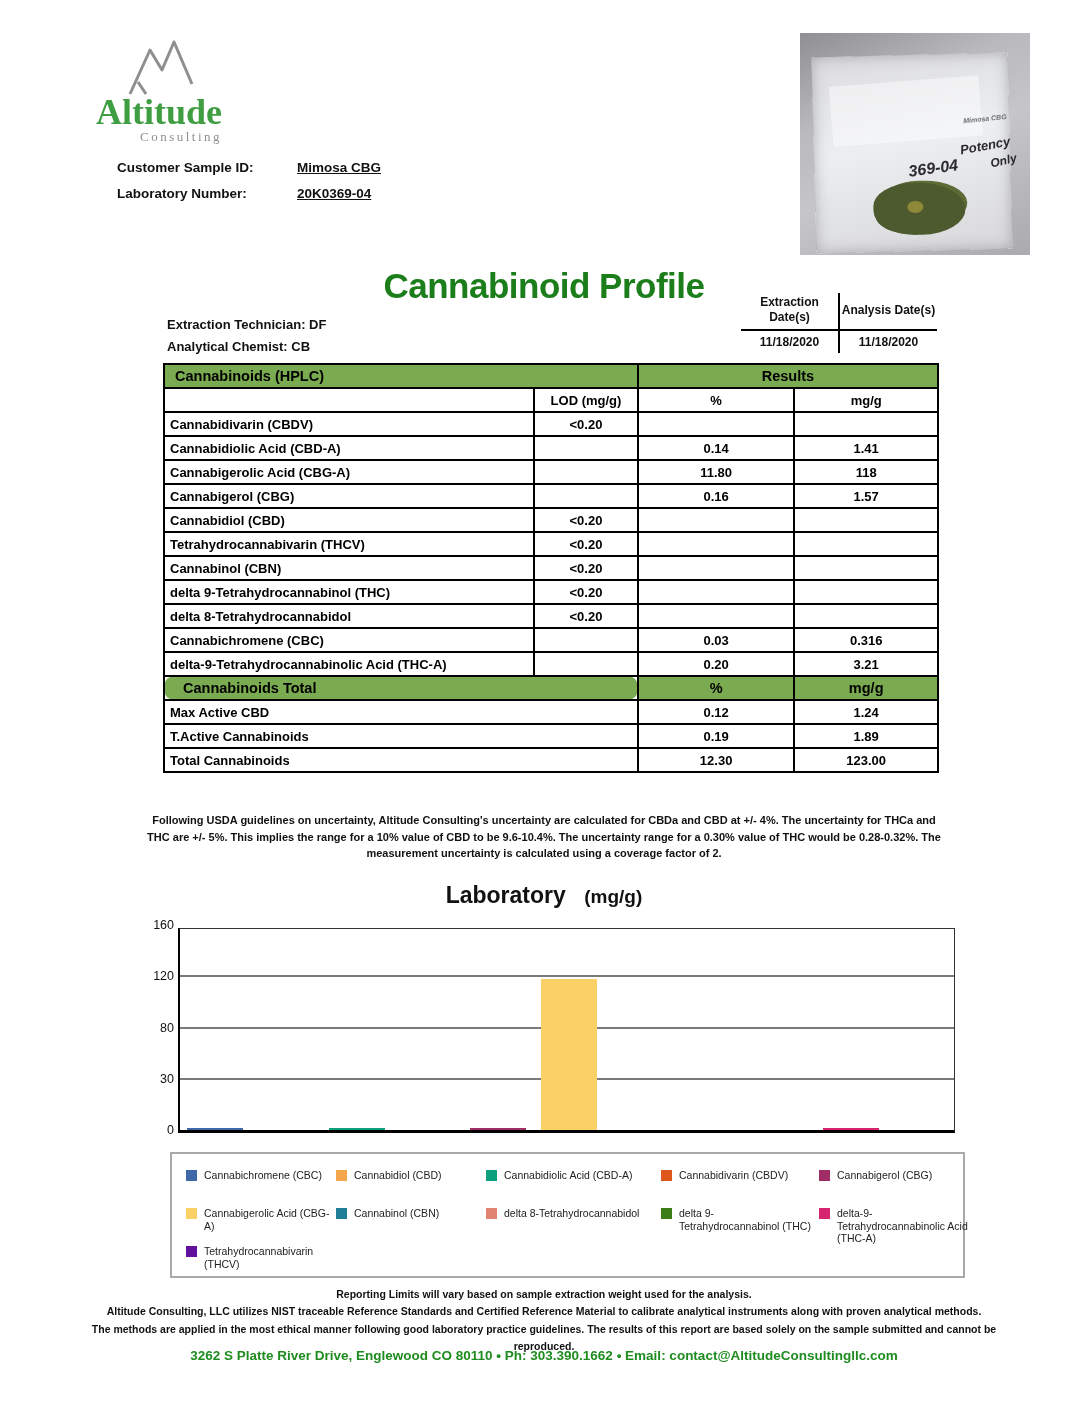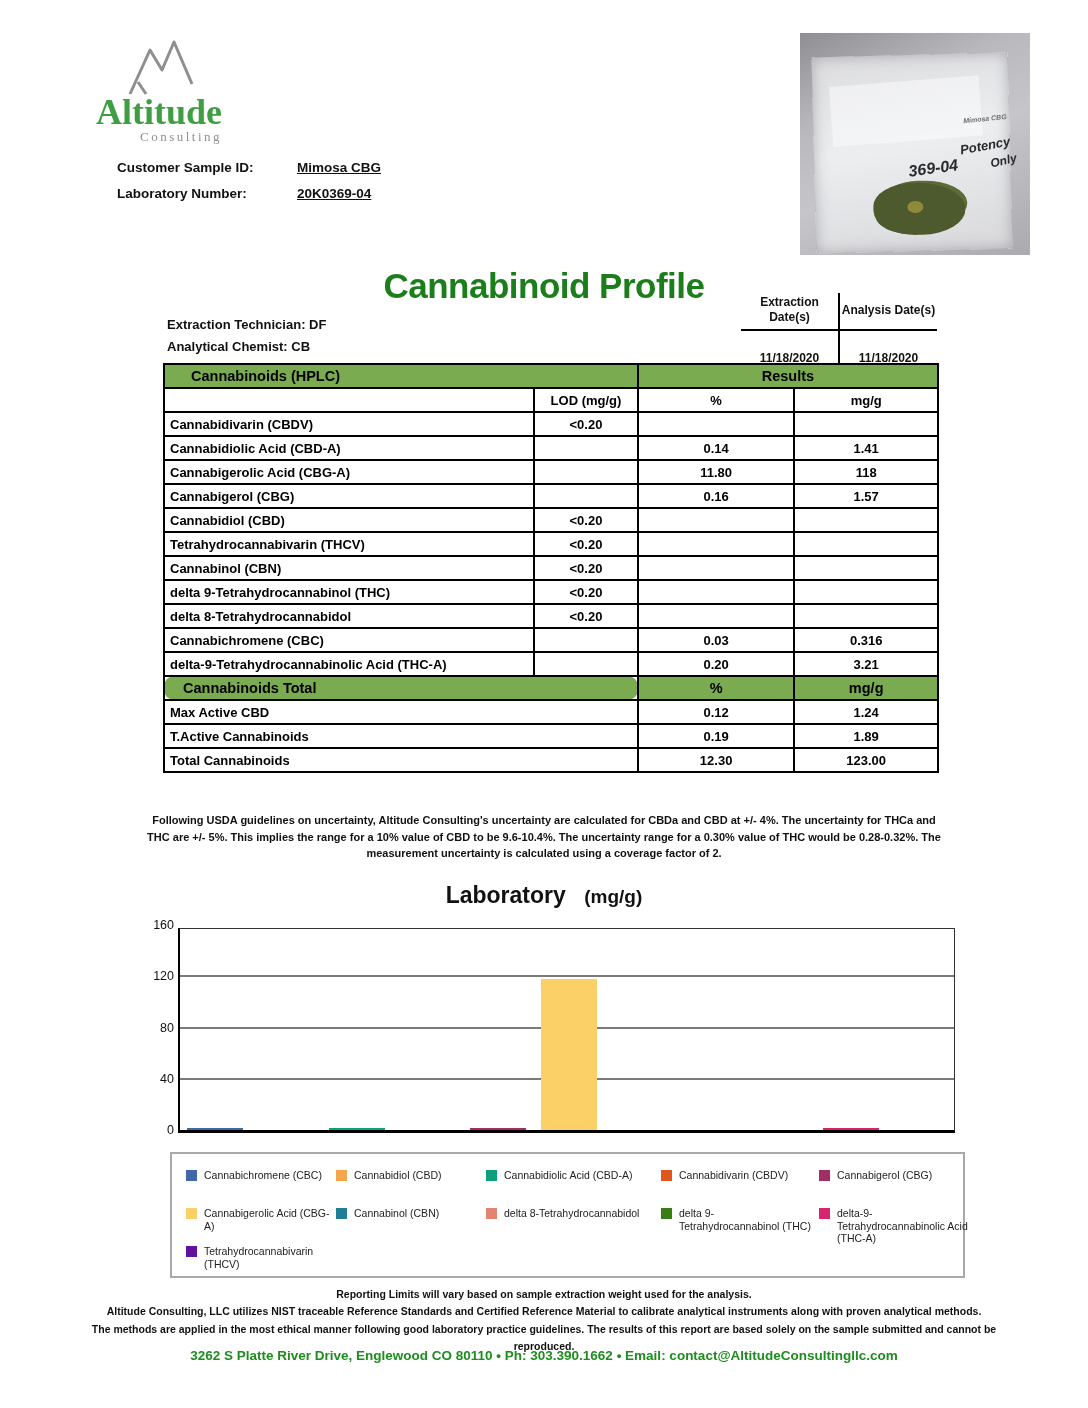--- a/index.html
+++ b/index.html
@@ -35,28 +35,28 @@
   .doc-title { position:absolute; left:0; top:266px; width:100%; text-align:center;
                font-size:35px; font-weight:700; color:#1b7e1b; letter-spacing:-0.5px; }
 
   
   .meta-left { position:absolute; left:167px; top:314px; font-size:13px; font-weight:700; color:#111; line-height:1.7; }
   .dates { position:absolute; left:741px; top:293px; width:196px; font-size:12px; font-weight:700; color:#111; text-align:center; }
   .dates-head { display:flex; border-bottom:2px solid #000;align-items:center; }
   .dates-head > div { flex:1; padding:2px 0 4px; line-height:1.25; }
   .dates-head > div:first-child { border-right:2px solid #000; }
   .dates-vals { display:flex; }
-  .dates-vals > div { flex:1; padding:20px 0; }
+  .dates-vals > div { flex:1; padding:4px 0; }
   .dates-vals > div:first-child { border-right:2px solid #000; }
 
   
   .main-table { position:absolute; left:163px; top:363px; width:776px; border-collapse:collapse; }
   .main-table td { border:2px solid #000; font-size:13px; font-weight:700; color:#000; height:24px; padding:2px 5px; }
   .main-table .band { background:#7aab50; font-size:14.5px; }
-  .main-table .band-left { padding-left:26px; }
+  .main-table .band-left { padding-left:10px; }
   .main-table .band-indent { padding-left:18px;border-radius:10px; }
   .main-table .c { text-align:center; }
   .main-table col.c-name { width:371px; }
   .main-table col.c-lod { width:104px; }
   .main-table col.c-pct { width:157px; }
   .main-table col.c-mgg { width:144px; }
 
   
   .footnote { position:absolute; left:144px; top:812px; width:800px; text-align:center;
               font-size:11px; font-weight:700; color:#111; line-height:1.5; }
@@ -247,21 +247,21 @@
 
   <div class="footnote">Following USDA guidelines on uncertainty, Altitude Consulting's uncertainty are calculated for CBDa and CBD at +/- 4%. The uncertainty for THCa and THC are +/- 5%. This implies the range for a 10% value of CBD to be 9.6-10.4%. The uncertainty range for a 0.30%  value of THC would be 0.28-0.32%. The measurement uncertainty is calculated using a coverage factor of 2.</div>
 
   <div class="chart-title">
     <span class="big">Laboratory</span>
     <span class="unit">(mg/g)</span>
   </div>
   <div class="plot">
       <span class="ytick" style="bottom: -7px;">0</span>
       <div class="gridline" style="bottom: 50.25px;"></div>
-      <span class="ytick" style="bottom: 44.25px;">40</span>
+      <span class="ytick" style="bottom: 44.25px;">30</span>
       <div class="gridline" style="bottom: 101.5px;"></div>
       <span class="ytick" style="bottom: 95.5px;">80</span>
       <div class="gridline" style="bottom: 152.75px;"></div>
       <span class="ytick" style="bottom: 146.75px;">120</span>
       <span class="ytick" style="bottom: 198px;">160</span>
       <div class="bar" title="Cannabichromene (CBC)" style="left: 7.31818px; height: 2.5px; background: rgb(62, 104, 168);"></div>
       <div class="bar" title="Cannabidiolic Acid (CBD-A)" style="left: 148.591px; height: 2.5px; background: rgb(13, 160, 124);"></div>
       <div class="bar" title="Cannabigerol (CBG)" style="left: 289.864px; height: 2.5px; background: rgb(160, 45, 102);"></div>
       <div class="bar" title="Cannabigerolic Acid (CBG-A)" style="left: 360.5px; height: 151.188px; background: rgb(251, 209, 103);"></div>
       <div class="bar" title="delta-9-Tetrahydrocannabinolic Acid (THC-A)" style="left: 643.045px; height: 2.51125px; background: rgb(214, 36, 110);"></div>

